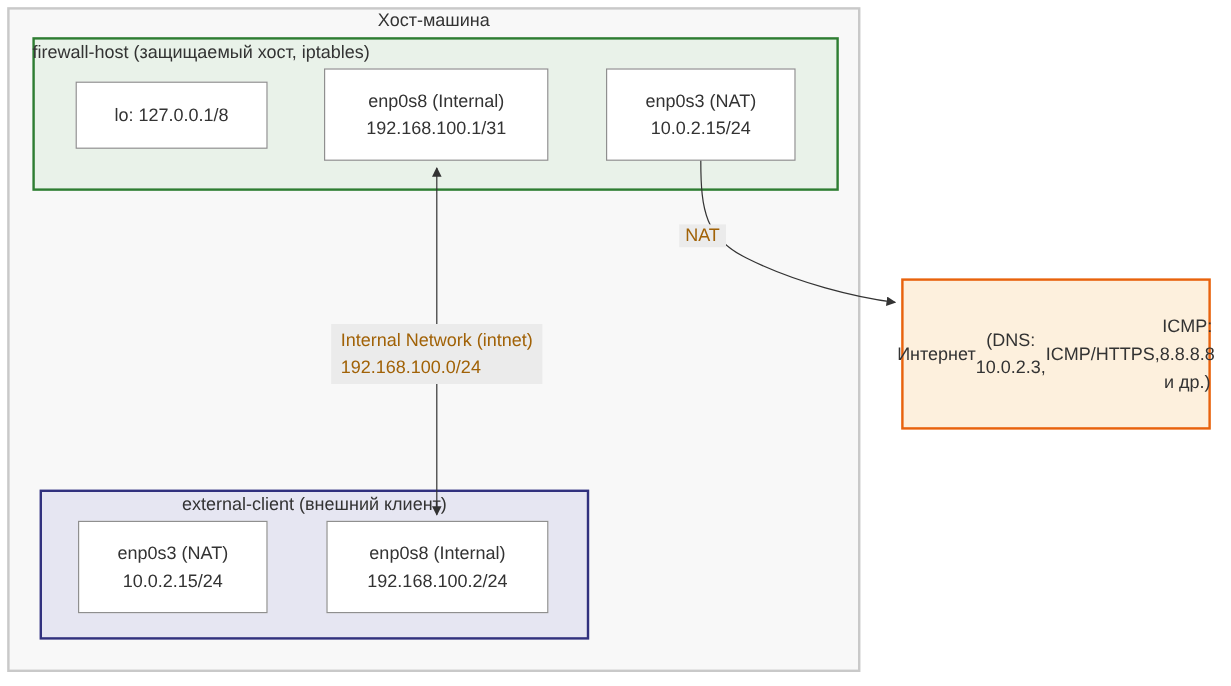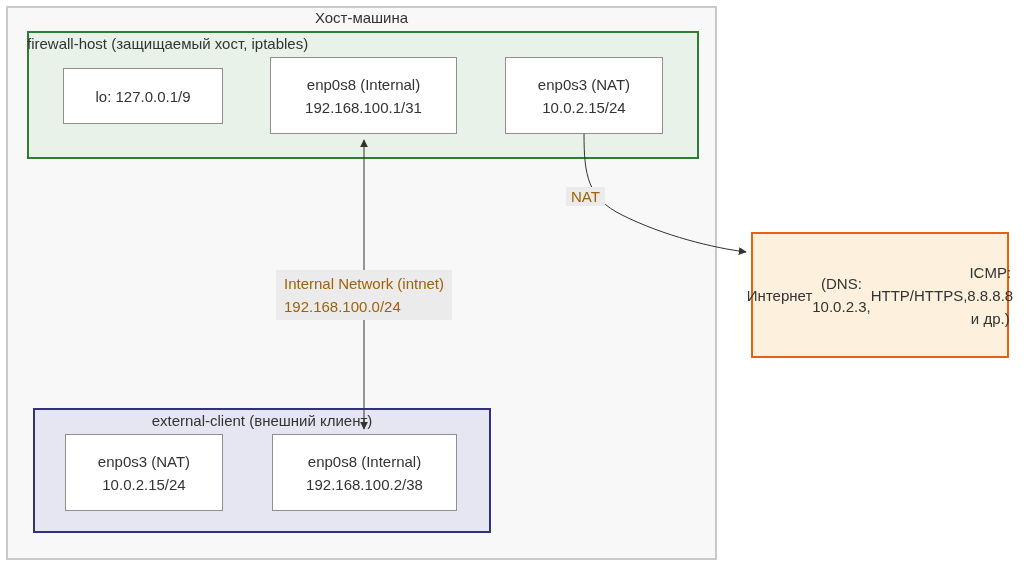--- a/index.html
+++ b/index.html
@@ -49,47 +49,47 @@
 
 <div id="canvas">
 
   <div class="abs outer-box"></div>
   <div class="abs outer-title">Хост-машина</div>
 
   <div class="abs green-box"></div>
   <div class="abs green-title">firewall-host (защищаемый хост, iptables)</div>
 
   <div class="abs node node-lo">
-    <span>lo: 127.0.0.1/9</span>
+    <span>lo: 127.0.0.1/8</span>
   </div>
   <div class="abs node node-fw-enp0s8">
     <span>enp0s8 (Internal)</span>
     <span>192.168.100.1/31</span>
   </div>
   <div class="abs node node-fw-enp0s3">
     <span>enp0s3 (NAT)</span>
     <span>10.0.2.15/24</span>
   </div>
 
   <div class="abs purple-box"></div>
   <div class="abs purple-title">external-client (внешний клиент)</div>
 
   <div class="abs node node-cl-enp0s3">
     <span>enp0s3 (NAT)</span>
     <span>10.0.2.15/24</span>
   </div>
   <div class="abs node node-cl-enp0s8">
     <span>enp0s8 (Internal)</span>
-    <span>192.168.100.2/38</span>
+    <span>192.168.100.2/24</span>
   </div>
 
   <div class="abs internet-box">
     <span>Интернет</span>
     <span>(DNS: 10.0.2.3,</span>
-    <span>HTTP/HTTPS,</span>
+    <span>ICMP/HTTPS,</span>
     <span>ICMP: 8.8.8.8 и др.)</span>
   </div>
 
   <svg id="connectors" class="abs" viewBox="0 0 1026 572" xmlns="http://www.w3.org/2000/svg">
     <defs>
       <marker id="arrow" viewBox="0 0 10 10" refX="9" refY="5" markerWidth="8" markerHeight="8" orient="auto-start-reverse">
         <path d="M0,0 L10,5 L0,10 z" fill="#333333"></path>
       </marker>
     </defs>
     <path d="M364,140 L364,429" fill="none" stroke="#333333" stroke-width="1" marker-start="url(#arrow)" marker-end="url(#arrow)"></path>

